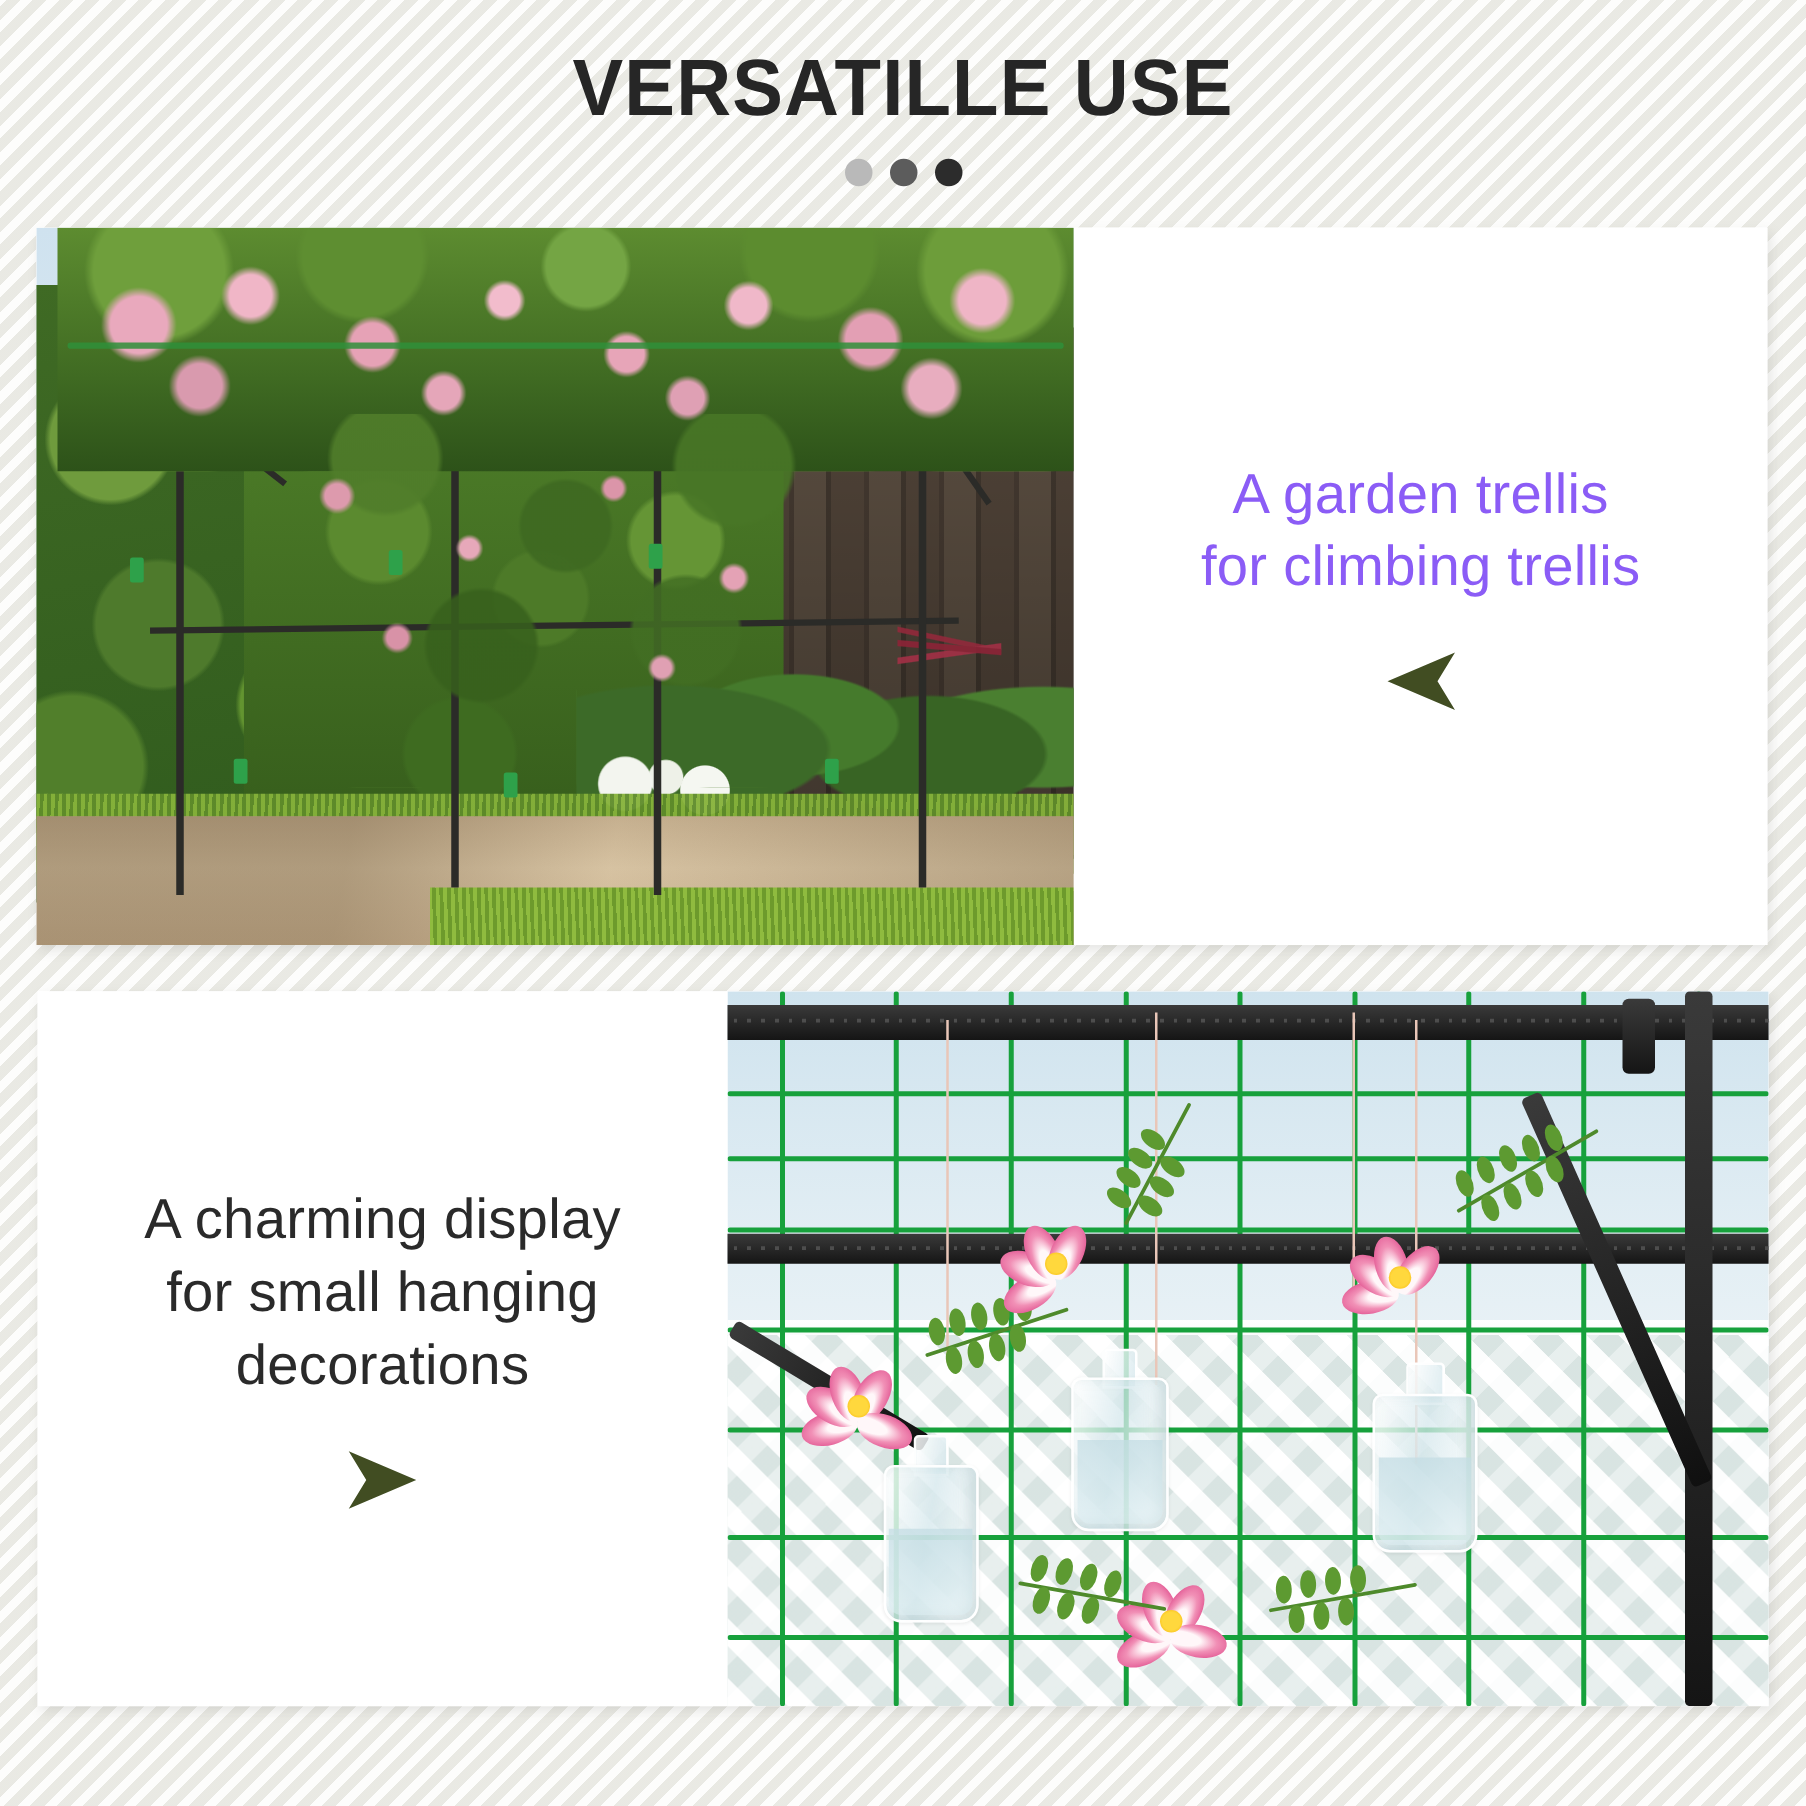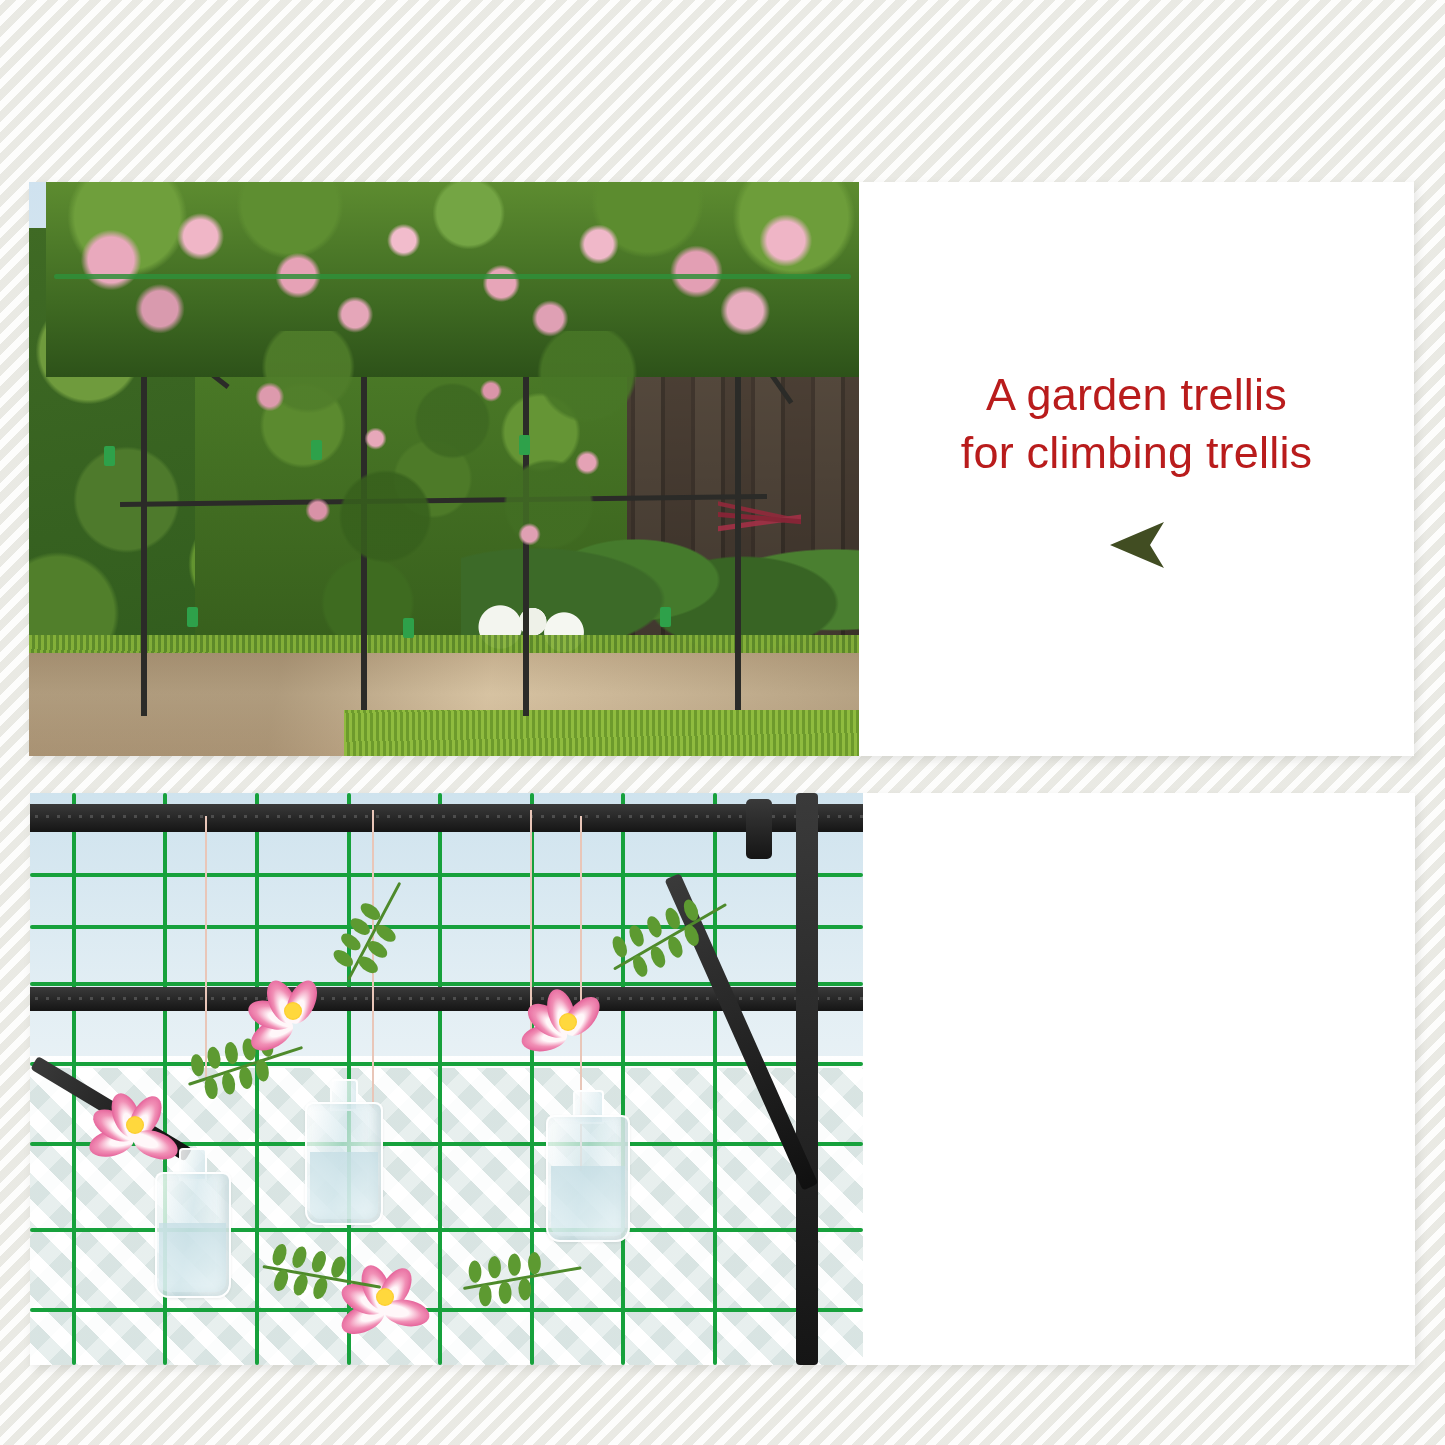--- a/index.html
+++ b/index.html
@@ -280,20 +280,28 @@
     position:absolute; width:13px; height:22px; background:#5d9a31; border-radius:60% 40% 60% 40%;
   }
 </style>
 </head>
 <body style="background: rgb(242, 242, 238);">
 
 <div id="bg-texture"></div>
 
 <div id="page">
 
+  <div id="header">
+    <div id="page-title" style="color: rgb(38, 38, 38);">VERSATILLE USE</div>
+    <div id="dots">
+      <span class="dot" id="dot0" style="background: rgb(185, 185, 185);"></span>
+      <span class="dot" id="dot1" style="background: rgb(92, 92, 92);"></span>
+      <span class="dot" id="dot2" style="background: rgb(44, 44, 44);"></span>
+    </div>
+  </div>
 
   <div class="card" id="card-top" style="background: rgb(255, 255, 255);">
 
     <div class="photo" id="photo-trellis">
       <div class="sky"></div>
       <div class="fence"></div>
       <div class="fence-shadow"></div>
       <div class="hedge-left"></div>
       <div class="hedge-mid"></div>
       <div class="shrubs"></div>
@@ -321,34 +329,46 @@
       <span class="clip" style="left:19%;top:74%;"></span>
       <span class="clip" style="left:45%;top:76%;"></span>
       <span class="clip" style="left:76%;top:74%;"></span>
 
       <div class="canopy"></div>
       <div class="canopy-edge"></div>
       <div class="vine-curtain"></div>
     </div>
 
     <div class="text-pane">
-      <div class="caption" style="color: #b91c1c;">
+      <div class="caption" style="color: #8b5cf6;">
         <span class="ln">A garden trellis</span>
         <span class="ln">for climbing trellis</span>
       </div>
       <div class="arrow-wrap">
         <svg class="arrow-svg" width="62" height="48" viewBox="0 0 62 48">
           <path id="arrow-left-path" d="M4 24 L58 1 L44 24 L58 47 Z" fill="#414d22"></path>
         </svg>
       </div>
     </div>
   </div>
 
   <div class="card" id="card-bottom" style="background: rgb(255, 255, 255);">
 
+    <div class="text-pane">
+      <div class="caption" style="color: rgb(42, 42, 42);">
+        <span class="ln">A charming display</span>
+        <span class="ln">for small hanging</span>
+        <span class="ln">decorations</span>
+      </div>
+      <div class="arrow-wrap">
+        <svg class="arrow-svg" width="62" height="48" viewBox="0 0 62 48">
+          <path id="arrow-right-path" d="M58 24 L4 1 L18 24 L4 47 Z" fill="#414d22"></path>
+        </svg>
+      </div>
+    </div>
 
     <div class="photo" id="photo-hanging">
       <div class="sky2"></div>
       <div class="lattice-top"></div>
       <div class="lattice"></div>
 
       <div class="net">
         <span class="net-h" style="top: 14%; background: rgb(23, 161, 60);"></span>
         <span class="net-h" style="top: 23%; background: rgb(23, 161, 60);"></span>
         <span class="net-h" style="top: 33%; background: rgb(23, 161, 60);"></span>

